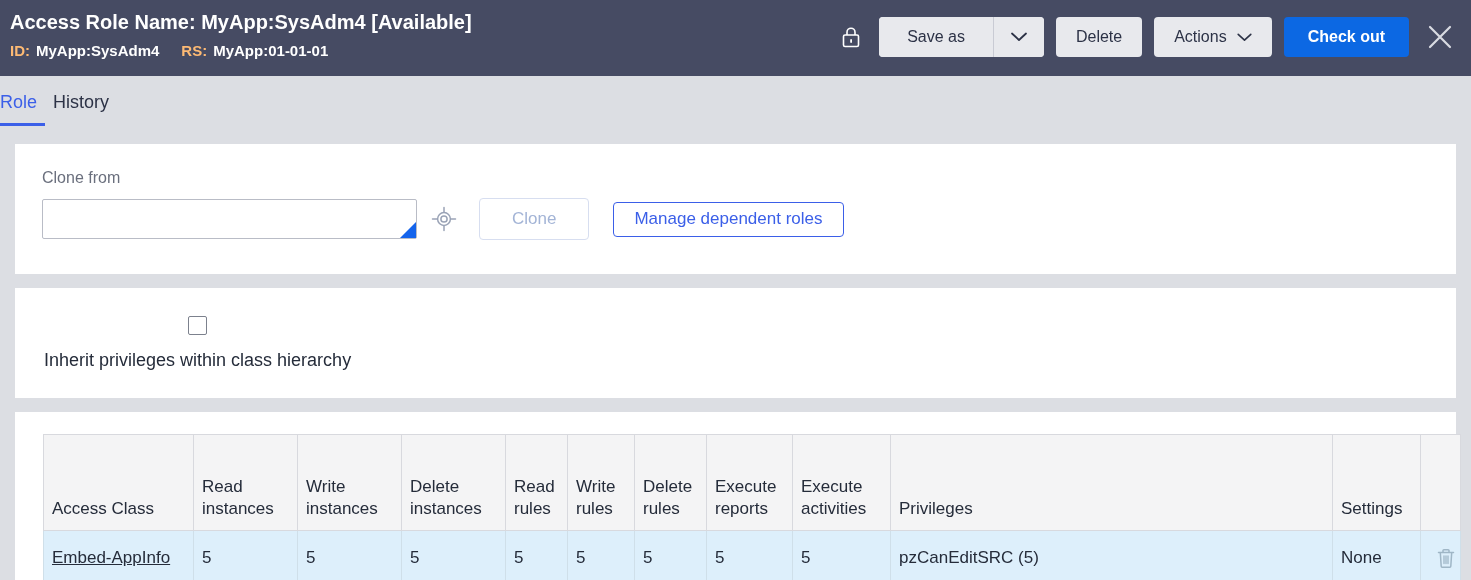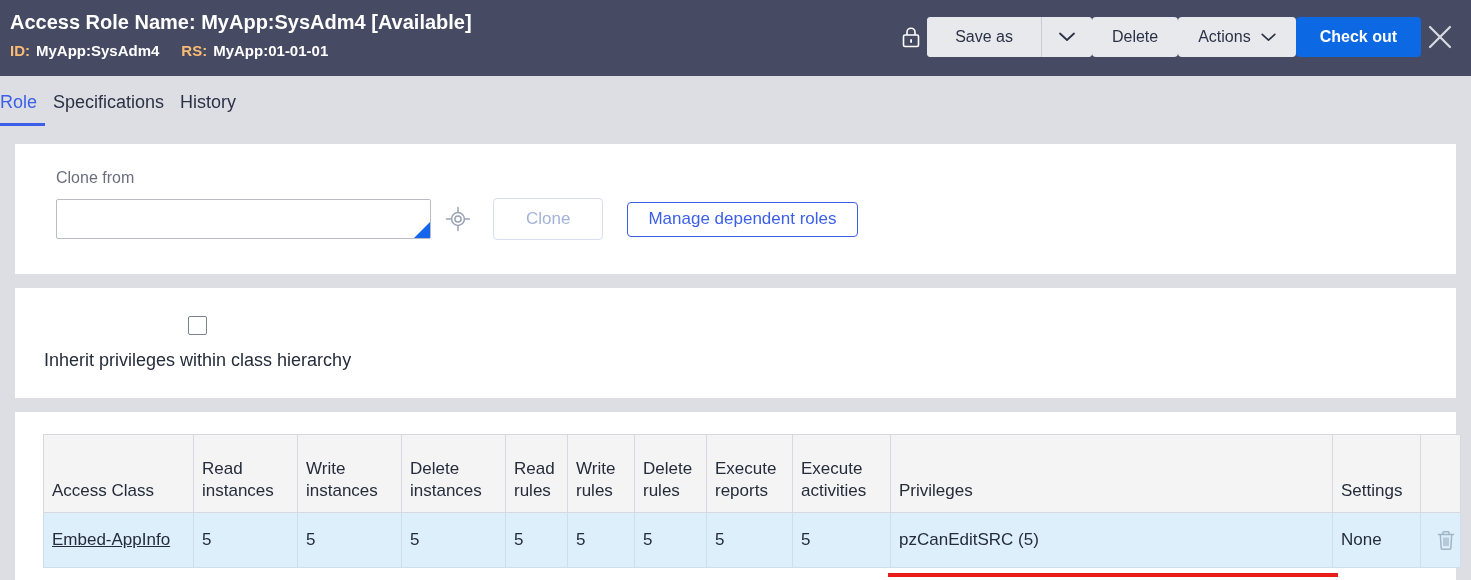--- a/index.html
+++ b/index.html
@@ -51,20 +51,21 @@
   }
   .header-sub .val {
     color: #ffffff;
     font-weight: bold;
     margin-right: 22px;
   }
 
   .header-actions {
     display: flex;
     align-items: center;
+    gap: 12px;
     padding: 17px 14px 0 0;
     flex: 0 0 auto;
   }
 
   .lock-icon {
     width: 24px;
     height: 26px;
     display: flex;
     align-items: center;
     justify-content: center;
@@ -145,21 +146,21 @@
     bottom: 0;
     height: 3px;
     background: #3b5fe8;
   }
 
   
   .panel {
     background: #ffffff;
     margin: 0 15px 14px 15px;
   }
-  .panel-clone { height: 130px; padding: 24px 0 0 41px; }
+  .panel-clone { height: 130px; padding: 24px 0 0 27px; }
   .panel-inherit { height: 110px; display: flex; align-items: center; padding-left: 29px; }
   .panel-table { padding: 22px 0 0 0; margin-bottom: 0; min-height: 160px; }
 
   .field-label {
     font-size: 16px;
     color: #6a6f7d;
     margin-bottom: 10px;
     line-height: 20px;
   }
 
@@ -260,21 +261,21 @@
   }
   table.grid th {
     background: #f4f4f5;
     border: 1px solid #d8d9de;
     font-size: 17px;
     font-weight: normal;
     color: #252c3a;
     text-align: left;
     vertical-align: bottom;
     padding: 8px 6px 10px 8px;
-    height: 78px;
+    height: 96px;
     line-height: 22px;
   }
   table.grid td {
     background: #ddeffb;
     border: 1px solid #cfdfe9;
     font-size: 17px;
     color: #252c3a;
     padding: 10px 6px 10px 8px;
     height: 44px;
     vertical-align: middle;
@@ -370,21 +371,20 @@
     <span class="close-x">
       <svg width="26" height="26" viewBox="0 0 26 26">
           <path d="M3 3 L23 23 M23 3 L3 23" stroke="#d9dbe2" stroke-width="2.2" stroke-linecap="round"></path>
         </svg>
     </span>
   </div>
 </div>
 
 <div class="tabbar">
   <div class="tab active">Role</div>
-  <div class="tab">Specifications</div>
   <div class="tab">History</div>
 </div>
 
 <div class="panel panel-clone">
   <div class="field-label">Clone from</div>
   <div class="clone-row">
     <span class="input-wrap">
       <input class="text-input" type="text" value="" style="">
       <span class="input-corner"></span>
     </span>

